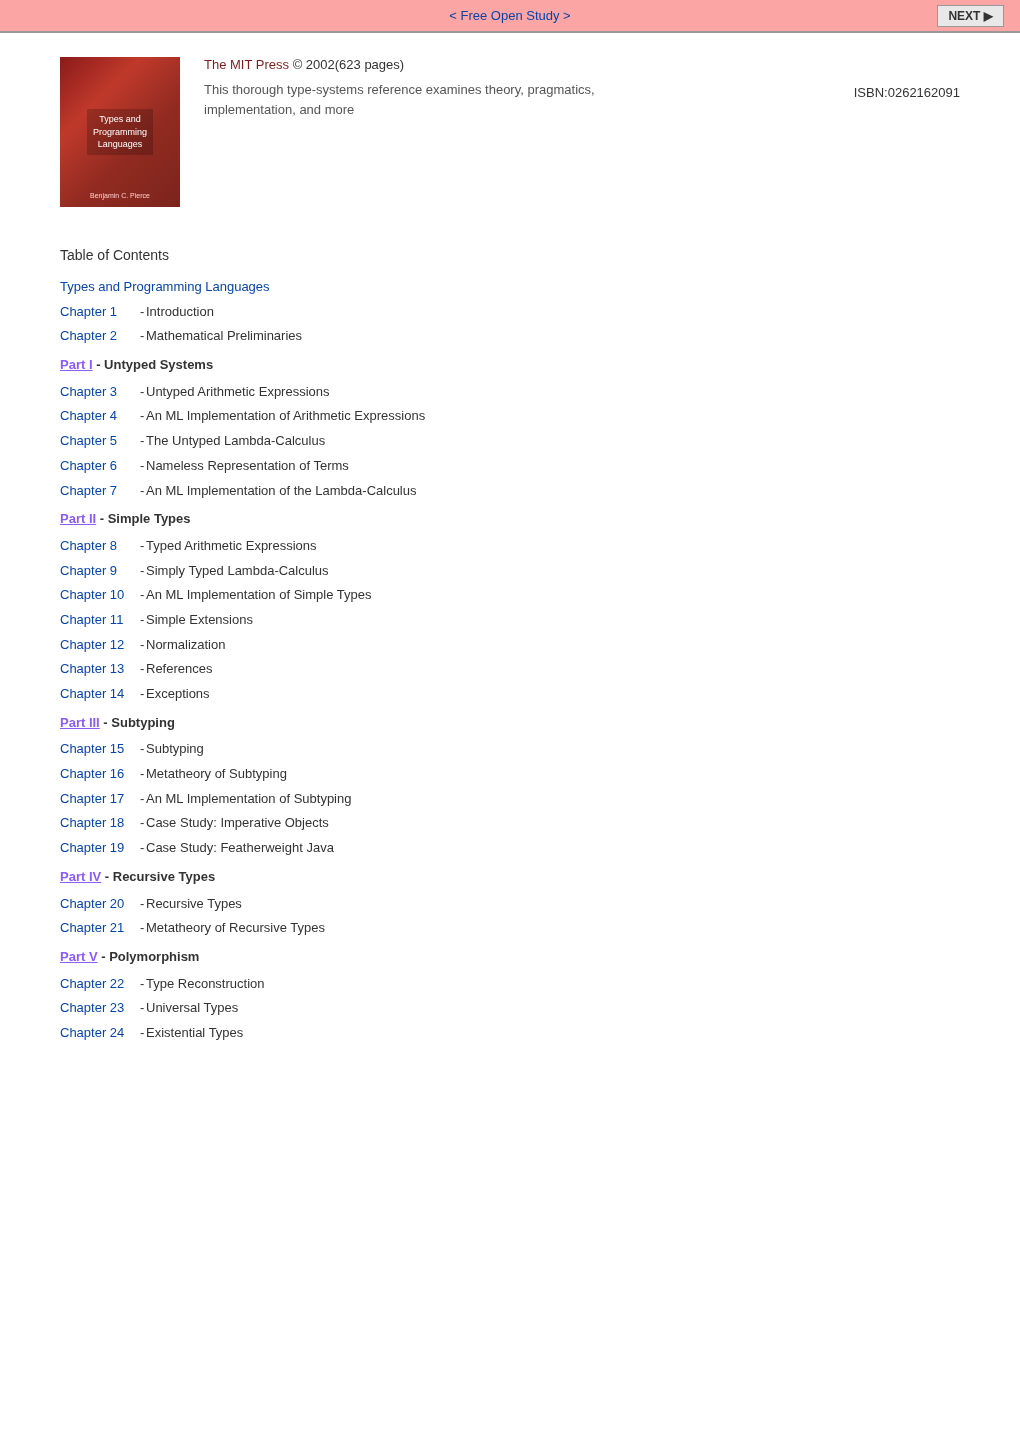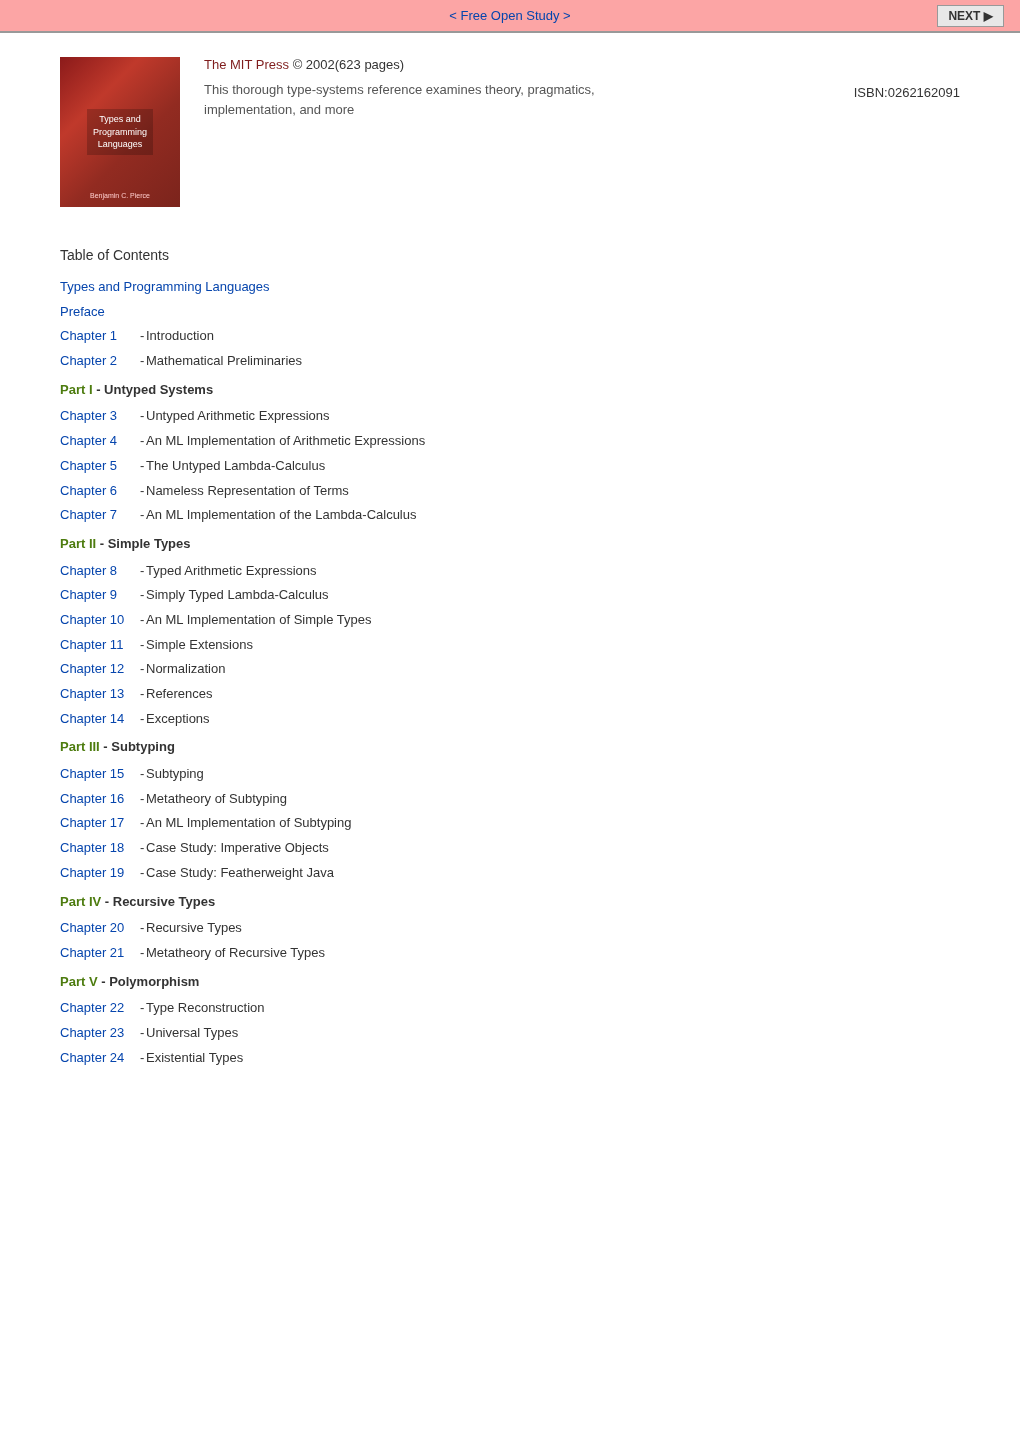--- a/index.html
+++ b/index.html
@@ -116,21 +116,22 @@
     .toc-link {
       color: #0645ad;
       text-decoration: none;
     }
     .part-heading {
       font-weight: bold;
       margin-top: 4px;
       margin-bottom: 2px;
     }
     .part-heading .part-link {
-      color: #4d7c0f;
+      color: #8b5cf6;
+      text-decoration: underline;
       font-weight: bold;
       cursor: pointer;
     }
     .chapter-row {
       display: flex;
       align-items: baseline;
       gap: 0;
     }
     .chapter-link {
       color: #0645ad;
@@ -177,23 +178,20 @@
     </div>
   </div>
 </div>
 
 <div class="toc-section">
   <div class="toc-title">Table of Contents</div>
 
   <div class="toc-item">
     <a class="toc-link" href="#">Types and Programming Languages</a>
   </div>
-  <div class="toc-item">
-    <a class="toc-link" href="#">Preface</a>
-  </div>
 
   <div class="toc-item chapter-row">
     <a class="chapter-link" href="#">Chapter 1</a>
     <span class="dot-spacer">  - </span>
     <span class="chapter-desc">Introduction</span>
   </div>
   <div class="toc-item chapter-row">
     <a class="chapter-link" href="#">Chapter 2</a>
     <span class="dot-spacer">  - </span>
     <span class="chapter-desc">Mathematical Preliminaries</span>

